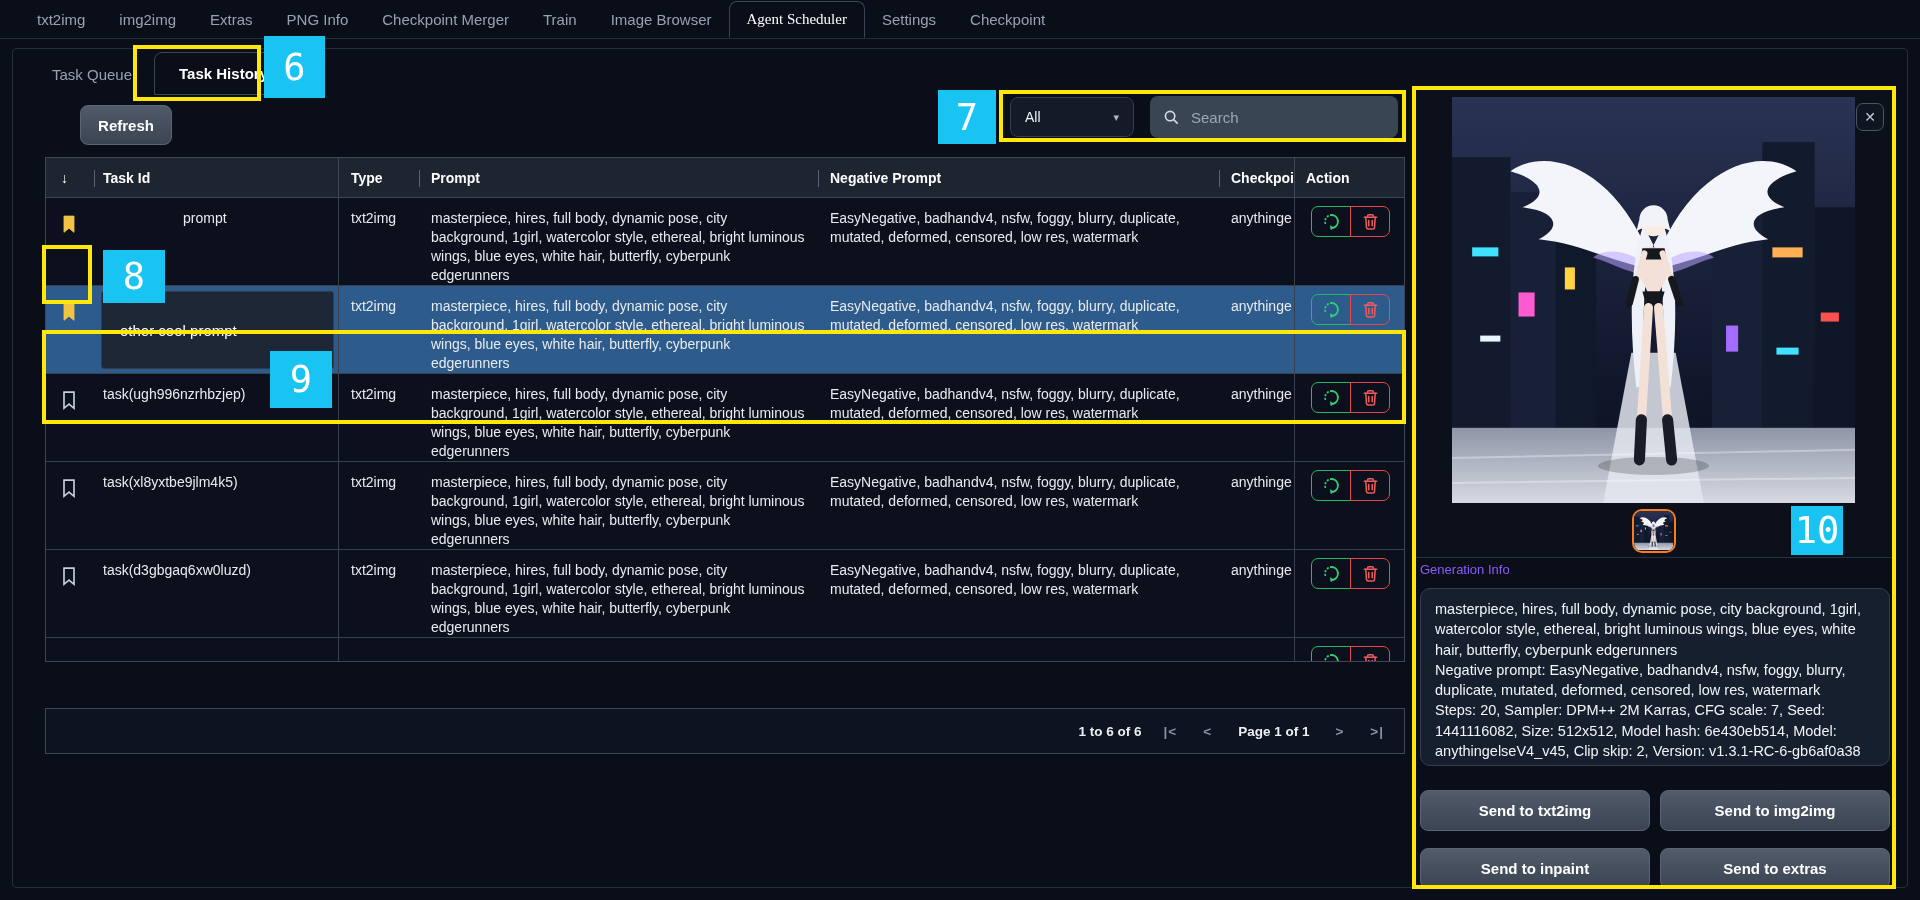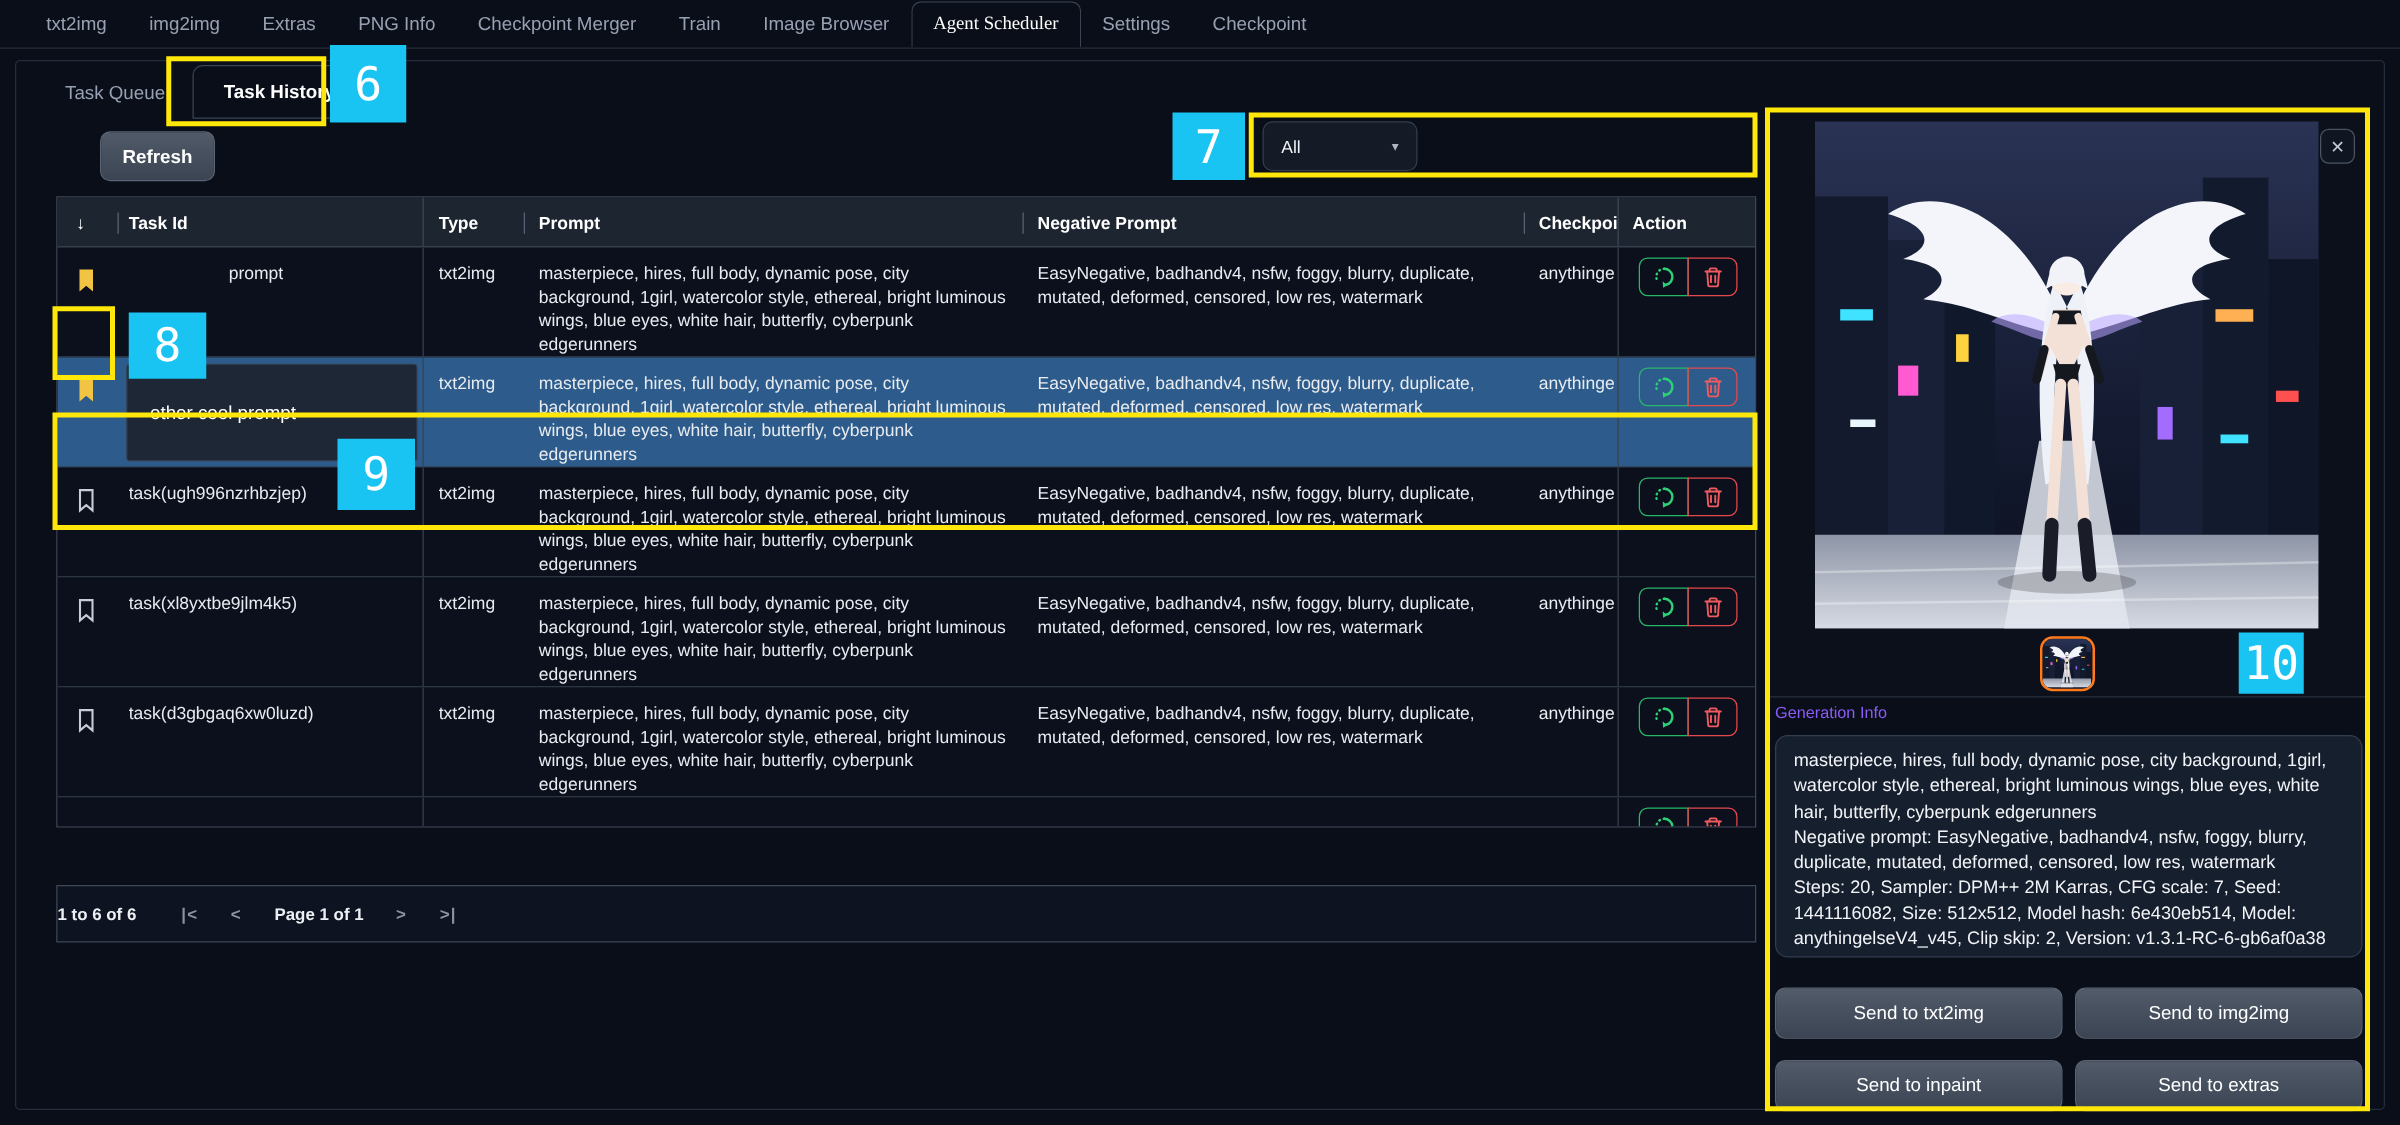--- a/index.html
+++ b/index.html
@@ -63,41 +63,41 @@
   .bm.outline path{fill:none;stroke:#c7cdd8;stroke-width:2;}
   .actbtns{display:flex;}
   .iconbtn{width:40px;height:31px;display:flex;align-items:center;justify-content:center;background:transparent;cursor:pointer;}
   .iconbtn svg{width:19px;height:19px;}
   .btn-requeue{border:1.5px solid #27b768;border-radius:7px 0 0 7px;color:#2fcf78;}
   .btn-delete{border:1.5px solid #e5484d;border-radius:0 7px 7px 0;margin-left:-1px;color:#ef5a5e;}
   .trow.partial .bm{visibility:hidden;}
 
   
   #pager{position:absolute;left:45px;top:708px;width:1360px;height:46px;border:1px solid #3e4756;background:#0d1320;
-         display:flex;align-items:center;justify-content:flex-start;gap:36px;padding-right:20px;font-size:13.5px;}
+         display:flex;align-items:center;justify-content:flex-end;gap:22px;padding-right:20px;font-size:13.5px;}
   #pager .rng,#pager .pg{color:#eceff3;font-weight:bold;}
   #pager .nav-ic{color:#8a93a3;font-weight:bold;letter-spacing:1px;cursor:pointer;}
   #pager .grp{display:flex;align-items:center;gap:26px;}
 
   
   #preview-panel{position:absolute;left:1416px;top:90px;width:476px;height:795px;background:#0a0e18;}
   #gallery{position:absolute;left:0;top:0;width:476px;height:468px;background:#0c101b;border-bottom:1px solid #27303f;}
   #art-frame{position:absolute;left:36px;top:7px;width:403px;height:406px;overflow:hidden;background:#10152a;}
   #art-frame svg{width:403px;height:406px;display:block;}
   #close-btn{position:absolute;right:8px;top:13px;width:28px;height:28px;border:1px solid #4a5462;border-radius:7px;
      color:#c3cad6;font-size:14px;display:flex;align-items:center;justify-content:center;background:rgba(20,26,38,.6);cursor:pointer;}
   #thumb-box{position:absolute;left:216px;top:419px;width:44px;height:44px;border:2.5px solid #ff7a1a;border-radius:10px;
      overflow:hidden;background:#10152a;cursor:pointer;}
   #thumb-box svg{width:39px;height:39px;display:block;}
   #geninfo-label{position:absolute;left:4px;top:472px;font-size:13px;color:#8b5cf6;}
   #geninfo-box{position:absolute;left:4px;top:498px;width:470px;height:178px;background:#161f2e;border:1px solid #323d4e;
      border-radius:10px;padding:10px 14px;font-size:14.5px;line-height:1.4;color:#f2f4f7;white-space:pre-wrap;overflow:hidden;}
   #send-grid{position:absolute;left:4px;top:700px;width:470px;display:grid;grid-template-columns:1fr 1fr;gap:17px 10px;}
   .sendbtn{height:41px;border-radius:8px;background:linear-gradient(#515b6a,#3a4452);border:1px solid #5b6474;
-     color:#fff;font-weight:normal;font-size:15px;display:flex;align-items:center;justify-content:center;cursor:pointer;}
+     color:#fff;font-weight:bold;font-size:15px;display:flex;align-items:center;justify-content:center;cursor:pointer;}
 
   
   .ybox{position:absolute;border:4px solid #ffe70a;pointer-events:none;z-index:40;}
   .som-badge{position:absolute;background:#19c3f2;color:#fff;display:flex;align-items:center;justify-content:center;
      font-family:"DejaVu Sans Mono",monospace;font-size:37px;z-index:41;}
 </style>
 </head>
 <body>
 
 <div id="app">
@@ -119,20 +119,29 @@
 
   <div id="subtabs">
     <div id="subtab-queue">Task Queue</div>
     <div id="subtab-history">Task History</div>
   </div>
 
   <div id="refresh-btn">Refresh</div>
   <div id="filter-dd">
     <span class="val">All</span>
     <span class="caret">▾</span>
+  </div>
+  <div id="search-box">
+    <span style="display:flex;">
+      <svg viewBox="0 0 20 20" width="18" height="18" fill="none" stroke="#d4dae3" stroke-width="1.8" stroke-linecap="round">
+        <circle cx="9" cy="9" r="5.2"></circle>
+          <path d="m13.2 13.2 3.6 3.6"></path>
+      </svg>
+    </span>
+    <input placeholder="Search" style="">
   </div>
 
   <div id="grid">
     <div id="chead" class="hrow">
       <span class="tick" style="left:48px"></span>
       <span class="tick" style="left:373px"></span>
       <span class="tick" style="left:772px"></span>
       <span class="tick" style="left:1173px"></span>
       <span class="vline" style="left:292px"></span>
       <span class="vline" style="left:1248px"></span>

